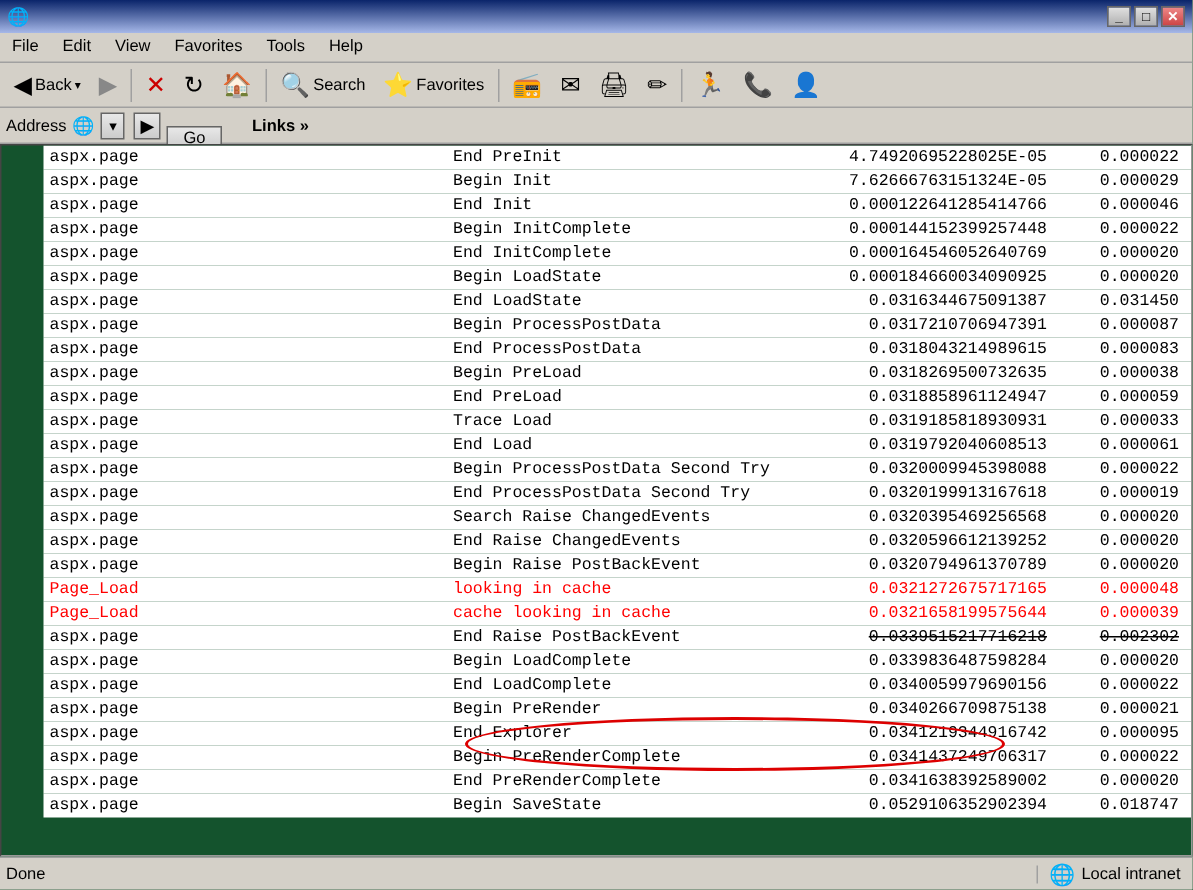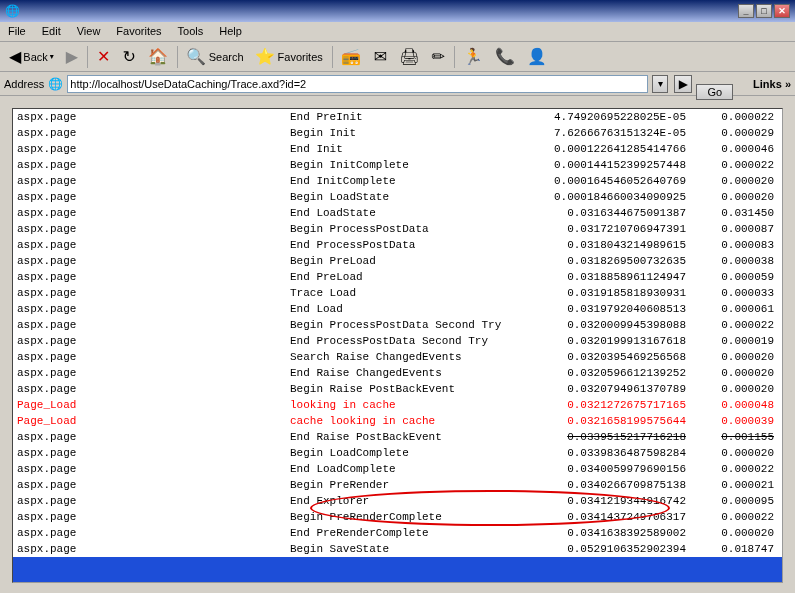--- a/index.html
+++ b/index.html
@@ -93,25 +93,26 @@
     .address-arrow {
       width: 16px; height: 18px;
       background: linear-gradient(to bottom, #e8e8e8, #ccc);
       border: 1px solid #666;
       display: flex; align-items: center; justify-content: center;
       font-size: 10px;
     }
 
     
     .content-area {
-      background: #1d4ed8;
+      background: #14532d;
       overflow-y: auto;
       height: calc(593px - 22px - 20px - 30px - 24px - 22px);
       border: 1px inset #999;
-      margin: 12px;
+      margin: 0;
+      padding-left: 28px;
     }
 
     
     .trace-table {
       width: 100%;
       border-collapse: collapse;
       font-family: 'Courier New', monospace;
       font-size: 11px;
     }
     .trace-table tr td {
@@ -239,21 +240,20 @@
     <span style="font-size:16px;">📞</span>
   </div>
   <div class="toolbar-btn">
     <span style="font-size:16px;">👤</span>
   </div>
 </div>
 
 <div class="address-bar">
   <span class="address-label">Address</span>
   <div class="address-icon">🌐</div>
-  <input type="text" class="address-input" value="http://localhost/UseDataCaching/Trace.axd?id=2" style="">
   <div class="address-arrow">▾</div>
   <div class="address-arrow" style="margin-left:2px; background: linear-gradient(to bottom, #e8e8e8, #ccc); border: 1px solid #666; width: 18px; height:18px; display:flex; align-items:center; justify-content:center; font-size:12px;">▶</div>
   <button class="address-go-btn">Go</button>
   <span class="address-links">Links »</span>
 </div>
 
 <div class="content-wrapper">
   <div class="content-area">
     <table class="trace-table">
       <tbody id="table-body">
@@ -374,21 +374,21 @@
           <tr class="row-highlight-red">
             <td style="font-family: &quot;Courier New&quot;, monospace; font-size: 11px; padding-left: 4px;">Page_Load</td>
             <td style="font-family: &quot;Courier New&quot;, monospace; font-size: 11px; padding-left: 8px; width: 240px;">cache looking in cache</td>
             <td style="font-family: &quot;Courier New&quot;, monospace; font-size: 11px; text-align: right; padding-right: 16px; width: 180px;">0.0321658199575644</td>
             <td style="font-family: &quot;Courier New&quot;, monospace; font-size: 11px; text-align: right; padding-right: 8px; width: 80px;">0.000039</td>
           </tr>
           <tr>
             <td style="font-family: &quot;Courier New&quot;, monospace; font-size: 11px; padding-left: 4px;">aspx.page</td>
             <td style="font-family: &quot;Courier New&quot;, monospace; font-size: 11px; padding-left: 8px; width: 240px;">End Raise PostBackEvent</td>
             <td style="font-family: &quot;Courier New&quot;, monospace; font-size: 11px; text-align: right; padding-right: 16px; width: 180px; text-decoration: line-through;">0.0339515217716218</td>
-            <td style="font-family: &quot;Courier New&quot;, monospace; font-size: 11px; text-align: right; padding-right: 8px; width: 80px; text-decoration: line-through;">0.001155</td>
+            <td style="font-family: &quot;Courier New&quot;, monospace; font-size: 11px; text-align: right; padding-right: 8px; width: 80px; text-decoration: line-through;">0.002302</td>
           </tr>
           <tr>
             <td style="font-family: &quot;Courier New&quot;, monospace; font-size: 11px; padding-left: 4px;">aspx.page</td>
             <td style="font-family: &quot;Courier New&quot;, monospace; font-size: 11px; padding-left: 8px; width: 240px;">Begin LoadComplete</td>
             <td style="font-family: &quot;Courier New&quot;, monospace; font-size: 11px; text-align: right; padding-right: 16px; width: 180px;">0.0339836487598284</td>
             <td style="font-family: &quot;Courier New&quot;, monospace; font-size: 11px; text-align: right; padding-right: 8px; width: 80px;">0.000020</td>
           </tr>
           <tr>
             <td style="font-family: &quot;Courier New&quot;, monospace; font-size: 11px; padding-left: 4px;">aspx.page</td>
             <td style="font-family: &quot;Courier New&quot;, monospace; font-size: 11px; padding-left: 8px; width: 240px;">End LoadComplete</td>
@@ -427,17 +427,20 @@
           </tr>
         </tbody>
     </table>
   </div>
 
   <div class="ellipse-overlay" style="top: 382px; left: 310px; width: 360px; height: 36px; transform: none;">
   </div>
 </div>
 
 <div class="status-bar">
+  <div class="status-left">
+    <span>Done</span>
+  </div>
   <div class="status-right">
     <span class="status-icon">🌐</span>
     <span>Local intranet</span>
   </div>
 </div>
 
 </body></html>

